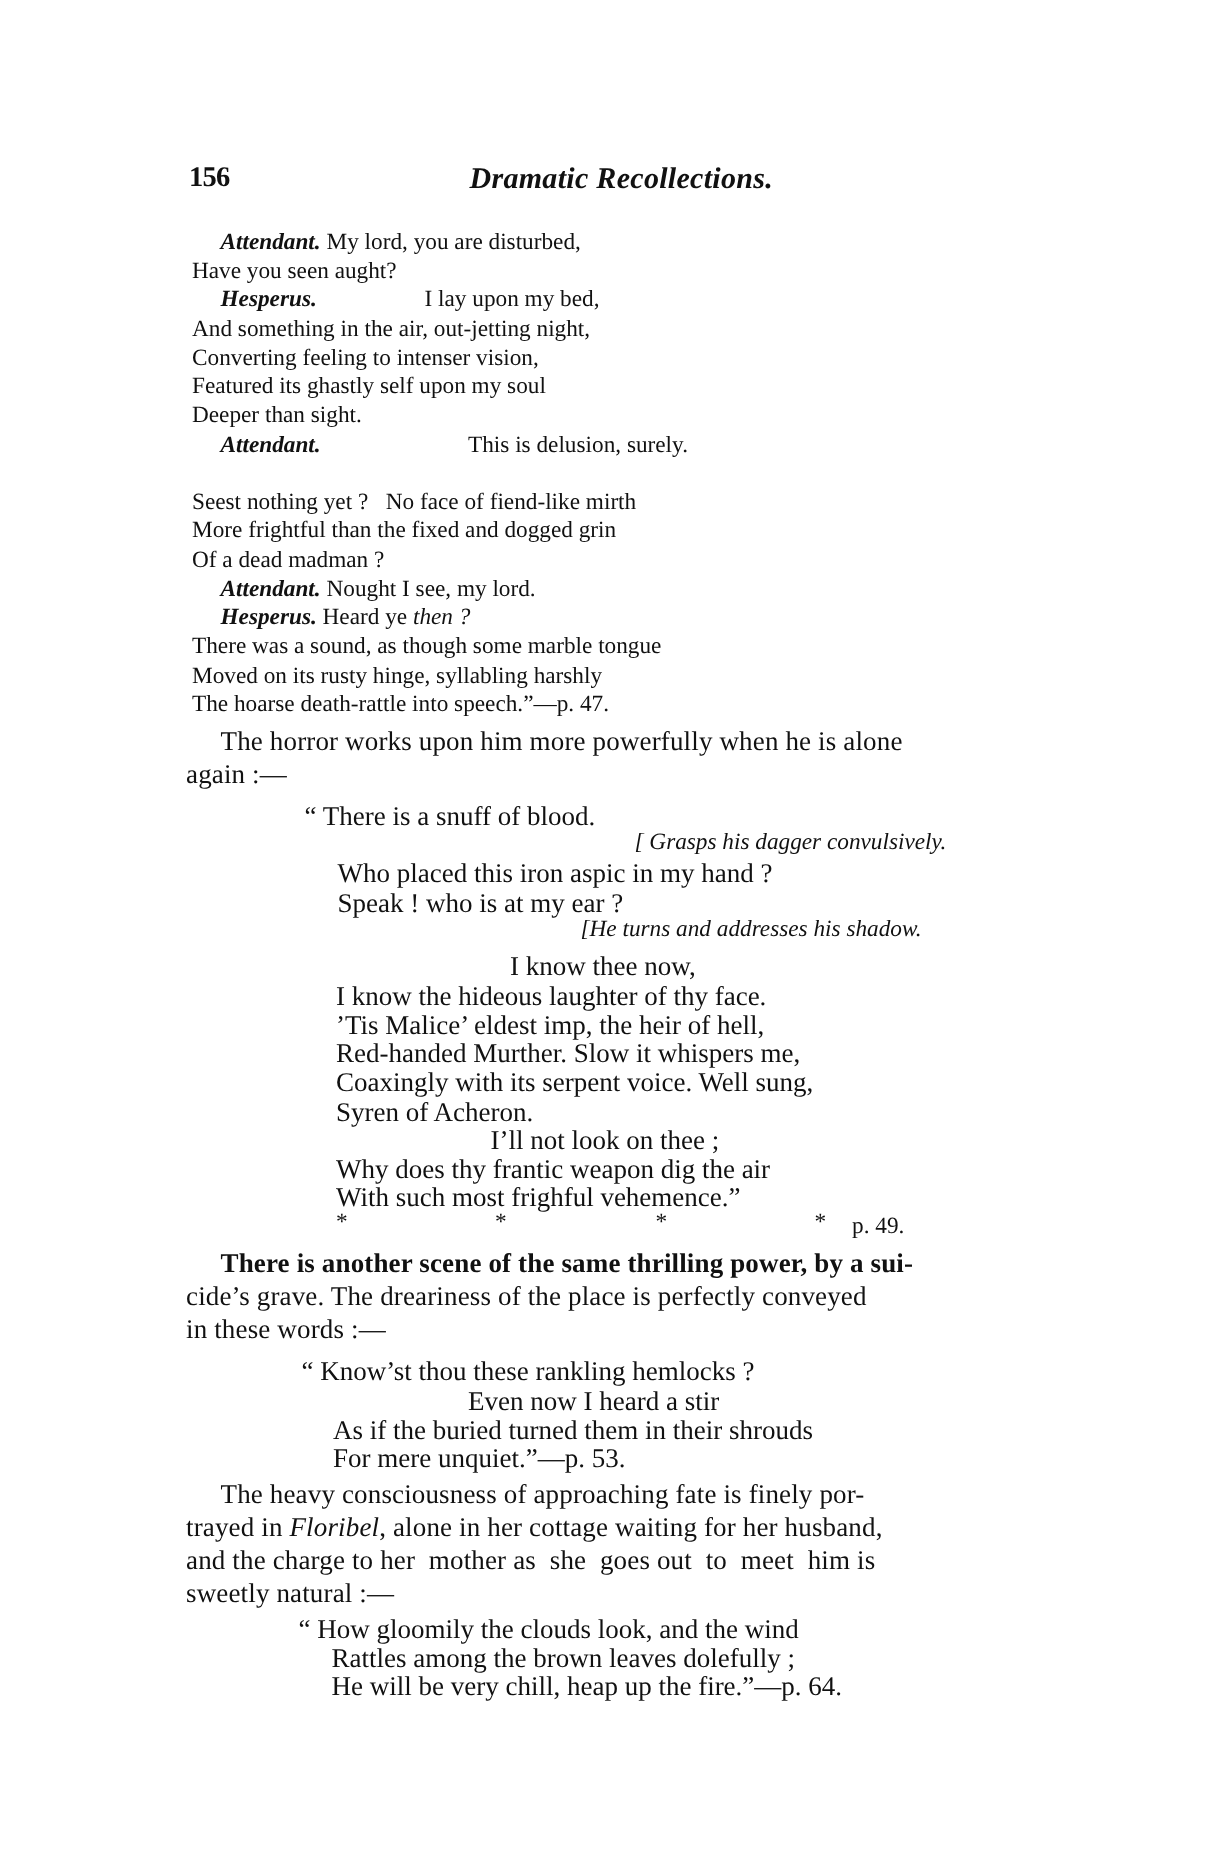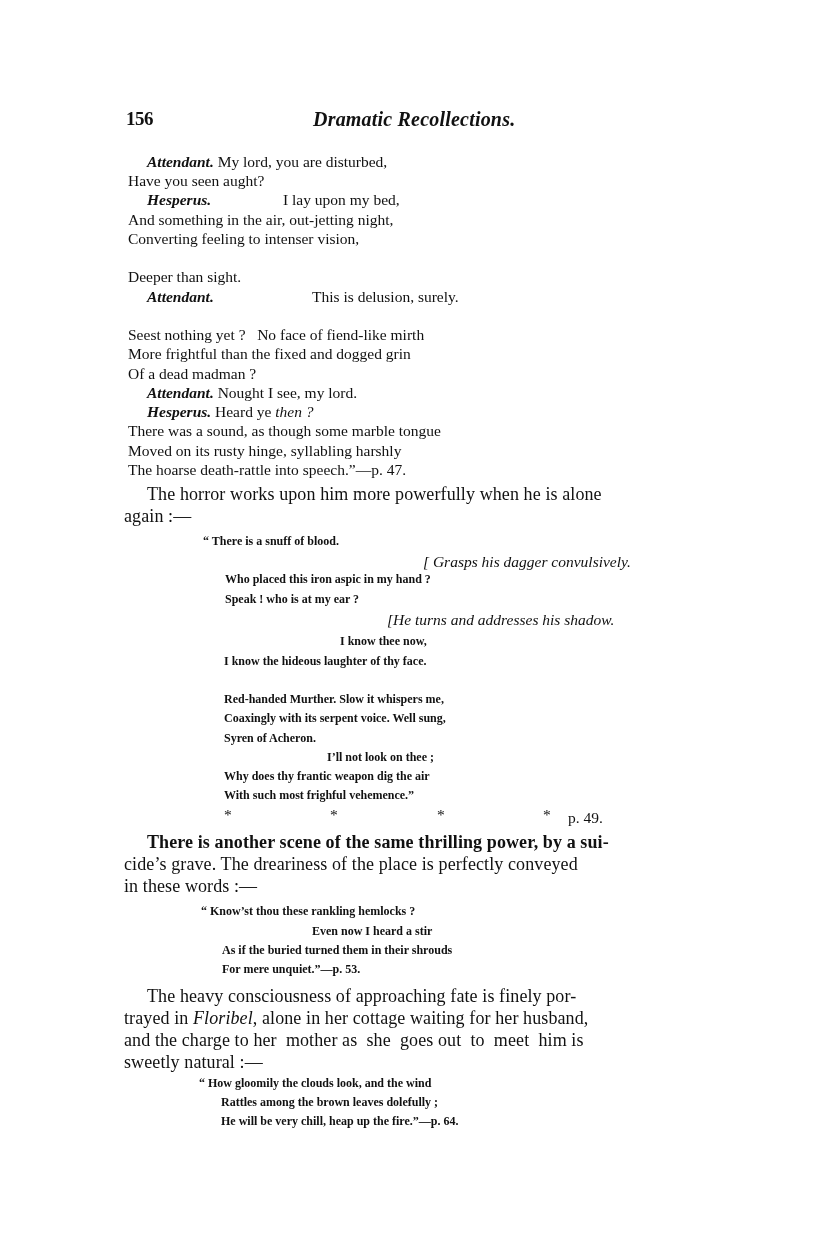--- a/index.html
+++ b/index.html
@@ -8,21 +8,21 @@
       font-family: "Liberation Serif", "DejaVu Serif", serif;
       color: #111111;
     }
     .page { position: absolute; left: 0; top: 0; width: 815px; height: 910px; }
     .abs { position: absolute; white-space: nowrap; }
     .pgnum { font-weight: bold; font-size: 19px; left: 126px; top: 108px; letter-spacing: -0.5px; }
     .runhead { font-weight: bold; font-style: italic; font-size: 20px; left: 313px; top: 108px; letter-spacing: 0.2px; }
     .ql { font-size: 15.5px; line-height: 19.3px; }
     .spk { font-style: italic; font-weight: bold; }
     .prose { font-size: 18px; letter-spacing: 0.1px; }
-    .bq { font-size: 12px; font-weight: bold; }
+    .bq { font-size: 18px; }
     .sd { font-style: italic; font-size: 15.5px; }
     .it { font-style: italic; }
     .stars { font-size: 15.5px; }
     .star { position: absolute; }
   </style>
 </head>
 <body>
 
 <div class="page">
 
@@ -32,20 +32,21 @@
   <div class="abs ql" style="left:147px;top:152px;">
     <span class="spk">Attendant.</span><span> My lord, you are disturbed,</span>
   </div>
   <div class="abs ql" style="left:128px;top:171px;">Have you seen aught?</div>
   <div class="abs ql" style="left:147px;top:190px;">
     <span class="spk">Hesperus.</span>
   </div>
   <div class="abs ql" style="left:283px;top:190px;">I lay upon my bed,</div>
   <div class="abs ql" style="left:128px;top:210px;">And something in the air, out-jetting night,</div>
   <div class="abs ql" style="left:128px;top:229px;">Converting feeling to intenser vision,</div>
+  <div class="abs ql" style="left:128px;top:248px;">Featured its ghastly self upon my soul</div>
   <div class="abs ql" style="left:128px;top:267px;">Deeper than sight.</div>
   <div class="abs ql" style="left:147px;top:287px;">
     <span class="spk">Attendant.</span>
   </div>
   <div class="abs ql" style="left:312px;top:287px;">This is delusion, surely.</div>
   <div class="abs ql" style="left:128px;top:325px;white-space:pre;">Seest nothing yet ?   No face of fiend-like mirth</div>
   <div class="abs ql" style="left:128px;top:344px;">More frightful than the fixed and dogged grin</div>
   <div class="abs ql" style="left:128px;top:364px;">Of a dead madman ?</div>
   <div class="abs ql" style="left:147px;top:383px;">
     <span class="spk">Attendant.</span><span> Nought I see, my lord.</span>
@@ -60,20 +61,21 @@
   <div class="abs prose" style="left:147px;top:484px;">The horror works upon him more powerfully when he is alone</div>
   <div class="abs prose" style="left:124px;top:506px;">again :—</div>
 
   <div class="abs bq" style="left:203px;top:534px;">“ There is a snuff  of  blood.</div>
   <div class="abs sd" style="left:423px;top:553px;">[ Grasps his dagger convulsively.</div>
   <div class="abs bq" style="left:225px;top:572px;">Who placed this iron aspic in my hand ?</div>
   <div class="abs bq" style="left:225px;top:592px;">Speak !  who is at my ear ?</div>
   <div class="abs sd" style="left:387px;top:611px;">[He turns and addresses his shadow.</div>
   <div class="abs bq" style="left:340px;top:634px;">I know thee now,</div>
   <div class="abs bq" style="left:224px;top:654px;">I know the hideous laughter of thy face.</div>
+  <div class="abs bq" style="left:224px;top:673px;">’Tis Malice’ eldest imp, the heir of hell,</div>
   <div class="abs bq" style="left:224px;top:692px;">Red-handed Murther.   Slow it whispers me,</div>
   <div class="abs bq" style="left:224px;top:711px;">Coaxingly with its serpent voice.   Well sung,</div>
   <div class="abs bq" style="left:224px;top:731px;">Syren of Acheron.</div>
   <div class="abs bq" style="left:327px;top:750px;">I’ll not look on thee ;</div>
   <div class="abs bq" style="left:224px;top:769px;">Why does thy frantic weapon dig the air</div>
   <div class="abs bq" style="left:224px;top:788px;">With such most frighful vehemence.”</div>
   <div class="abs stars" style="left:0;top:806px;width:815px;height:22px;">
     <span class="star" style="left:224px;">*</span>
     <span class="star" style="left:330px;">*</span>
     <span class="star" style="left:437px;">*</span>

